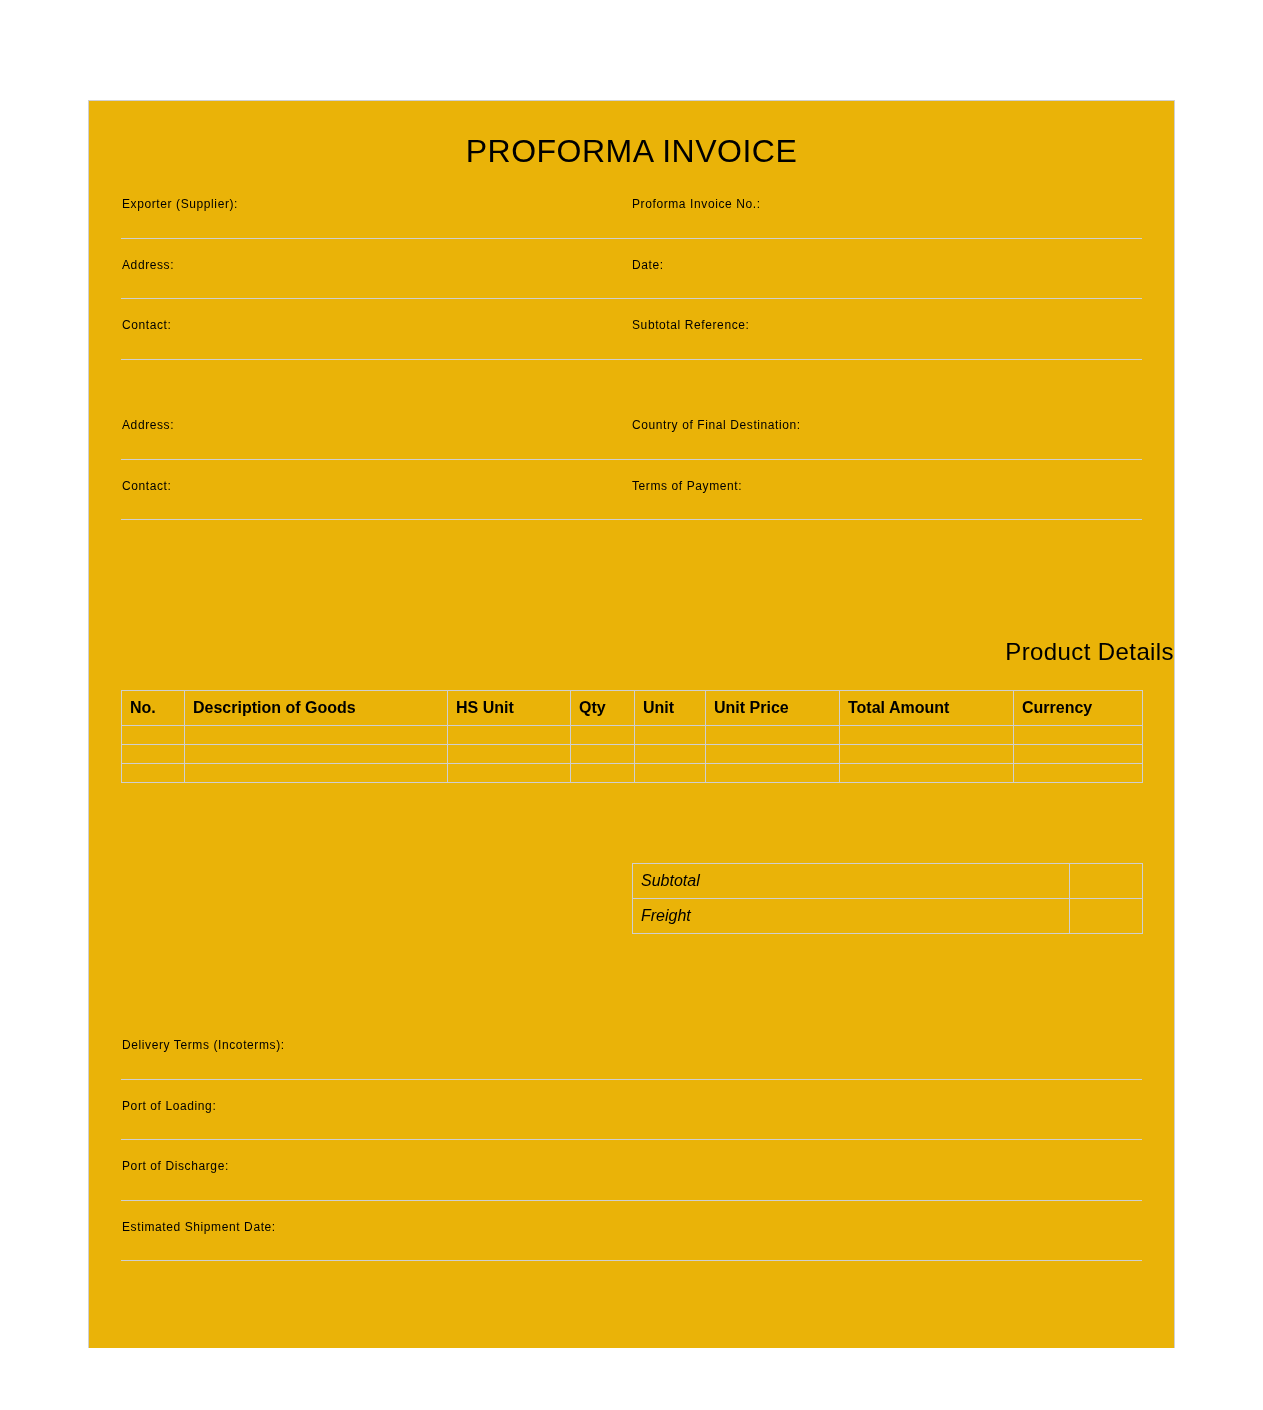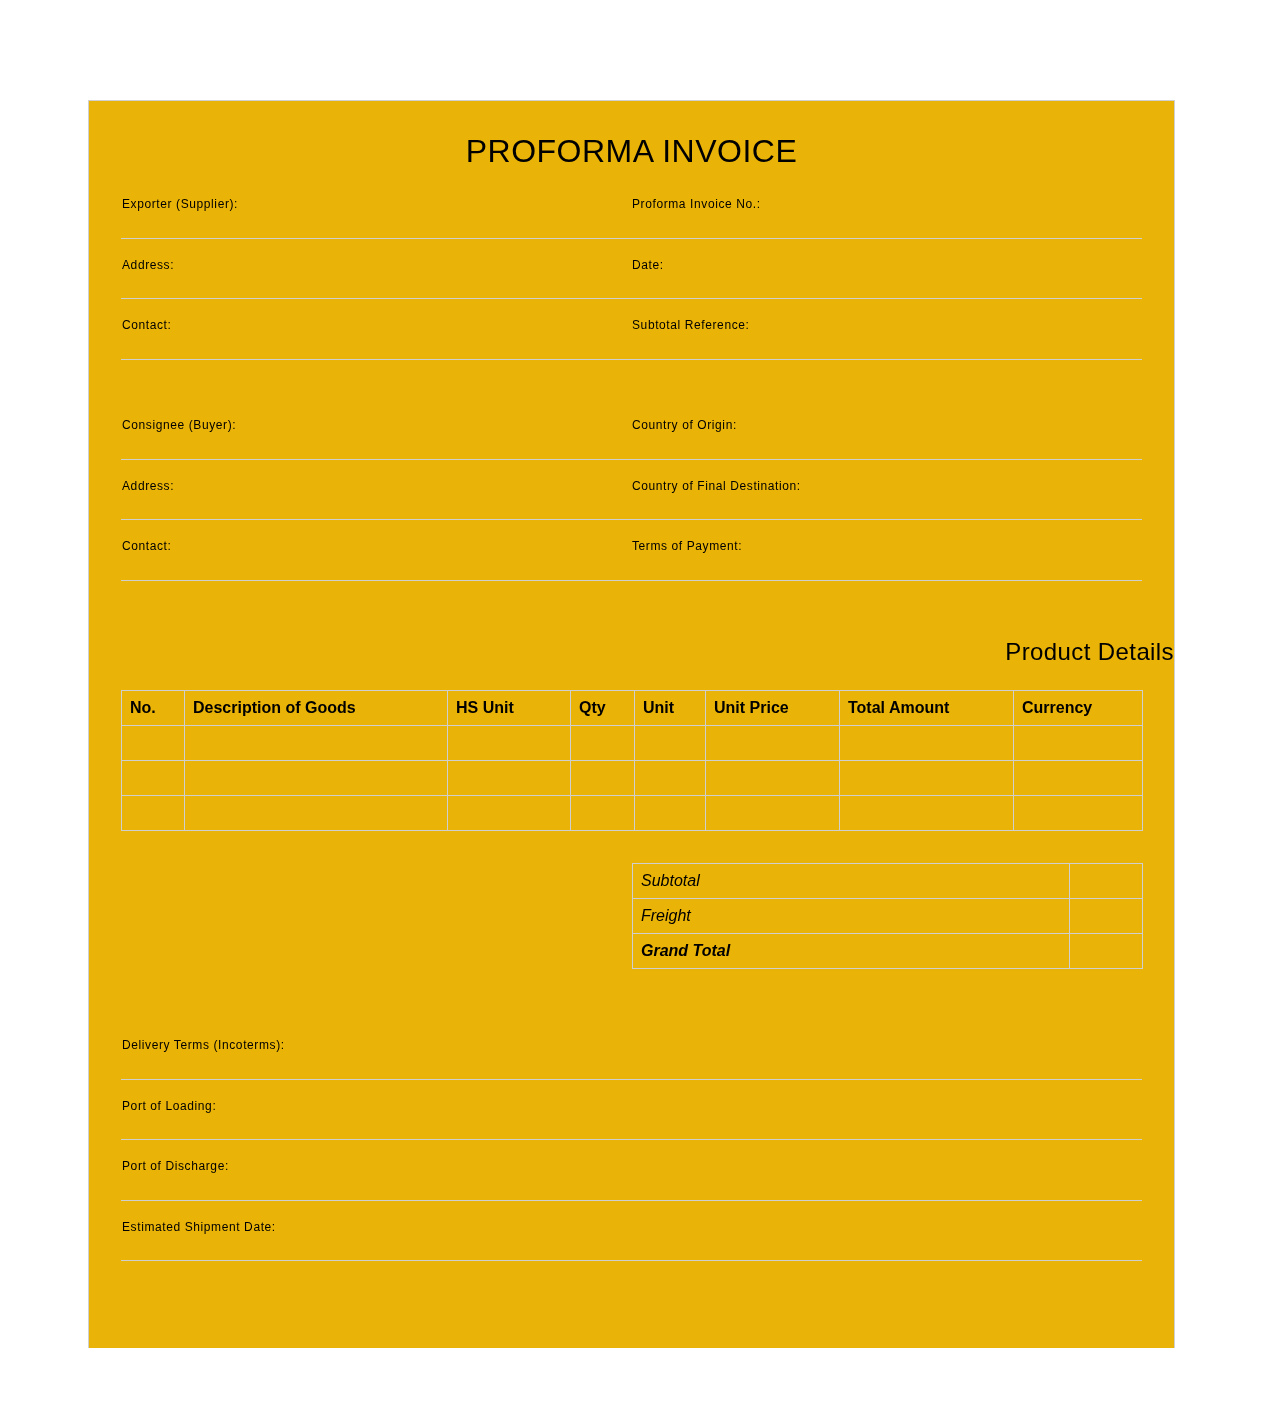--- a/index.html
+++ b/index.html
@@ -30,21 +30,21 @@
     .section-title {
       position: absolute; left: 0; right: 0; top: 537px; text-align: right;
       font-size: 24px; font-weight: normal; letter-spacing: 0.4px;
     }
 
     table { border-collapse: collapse; }
     .product-table {
       position: absolute; left: 32px; top: 589px; width: 1021px; table-layout: fixed;
     }
     .product-table th, .product-table td {
-      border: 1px solid #cfcfcf; height: 35px; padding: 0 8px; text-align: left;
+      border: 1px solid #cfcfcf; height: 19px; padding: 8px 8px; text-align: left;
       font-size: 16px;
     }
     .product-table th { font-weight: bold; }
 
     .totals-table {
       position: absolute; left: 543px; top: 762px; width: 510px; table-layout: fixed; font-style: italic;
     }
     .totals-table td {
       border: 1px solid #cfcfcf; height: 35px; padding: 0 8px; font-size: 16px;
     }
@@ -68,24 +68,20 @@
       <span class="field-label left">Address:</span>
       <span class="field-label right">Date:</span>
     </div>
     <div class="field-row">
       <span class="field-label left">Contact:</span>
       <span class="field-label right">Subtotal Reference:</span>
     </div>
   </div>
 
   <div class="field-block" style="top:298px;">
-    <div class="field-row">
-      <span class="field-label left">Consignee (Buyer):</span>
-      <span class="field-label right">Country of Origin:</span>
-    </div>
     <div class="field-row">
       <span class="field-label left">Address:</span>
       <span class="field-label right">Country of Final Destination:</span>
     </div>
     <div class="field-row">
       <span class="field-label left">Contact:</span>
       <span class="field-label right">Terms of Payment:</span>
     </div>
   </div>
 
@@ -155,24 +151,20 @@
       </colgroup>
     <tbody>
       <tr>
         <td class="label">Subtotal</td>
         <td></td>
       </tr>
       <tr>
         <td class="label">Freight</td>
         <td></td>
       </tr>
-      <tr class="grand">
-        <td class="label">Grand Total</td>
-        <td></td>
-      </tr>
     </tbody>
   </table>
 
   <div class="delivery-block">
     <div class="field-row">
       <span class="field-label left">Delivery Terms (Incoterms):</span>
     </div>
     <div class="field-row">
       <span class="field-label left">Port of Loading:</span>
     </div>

